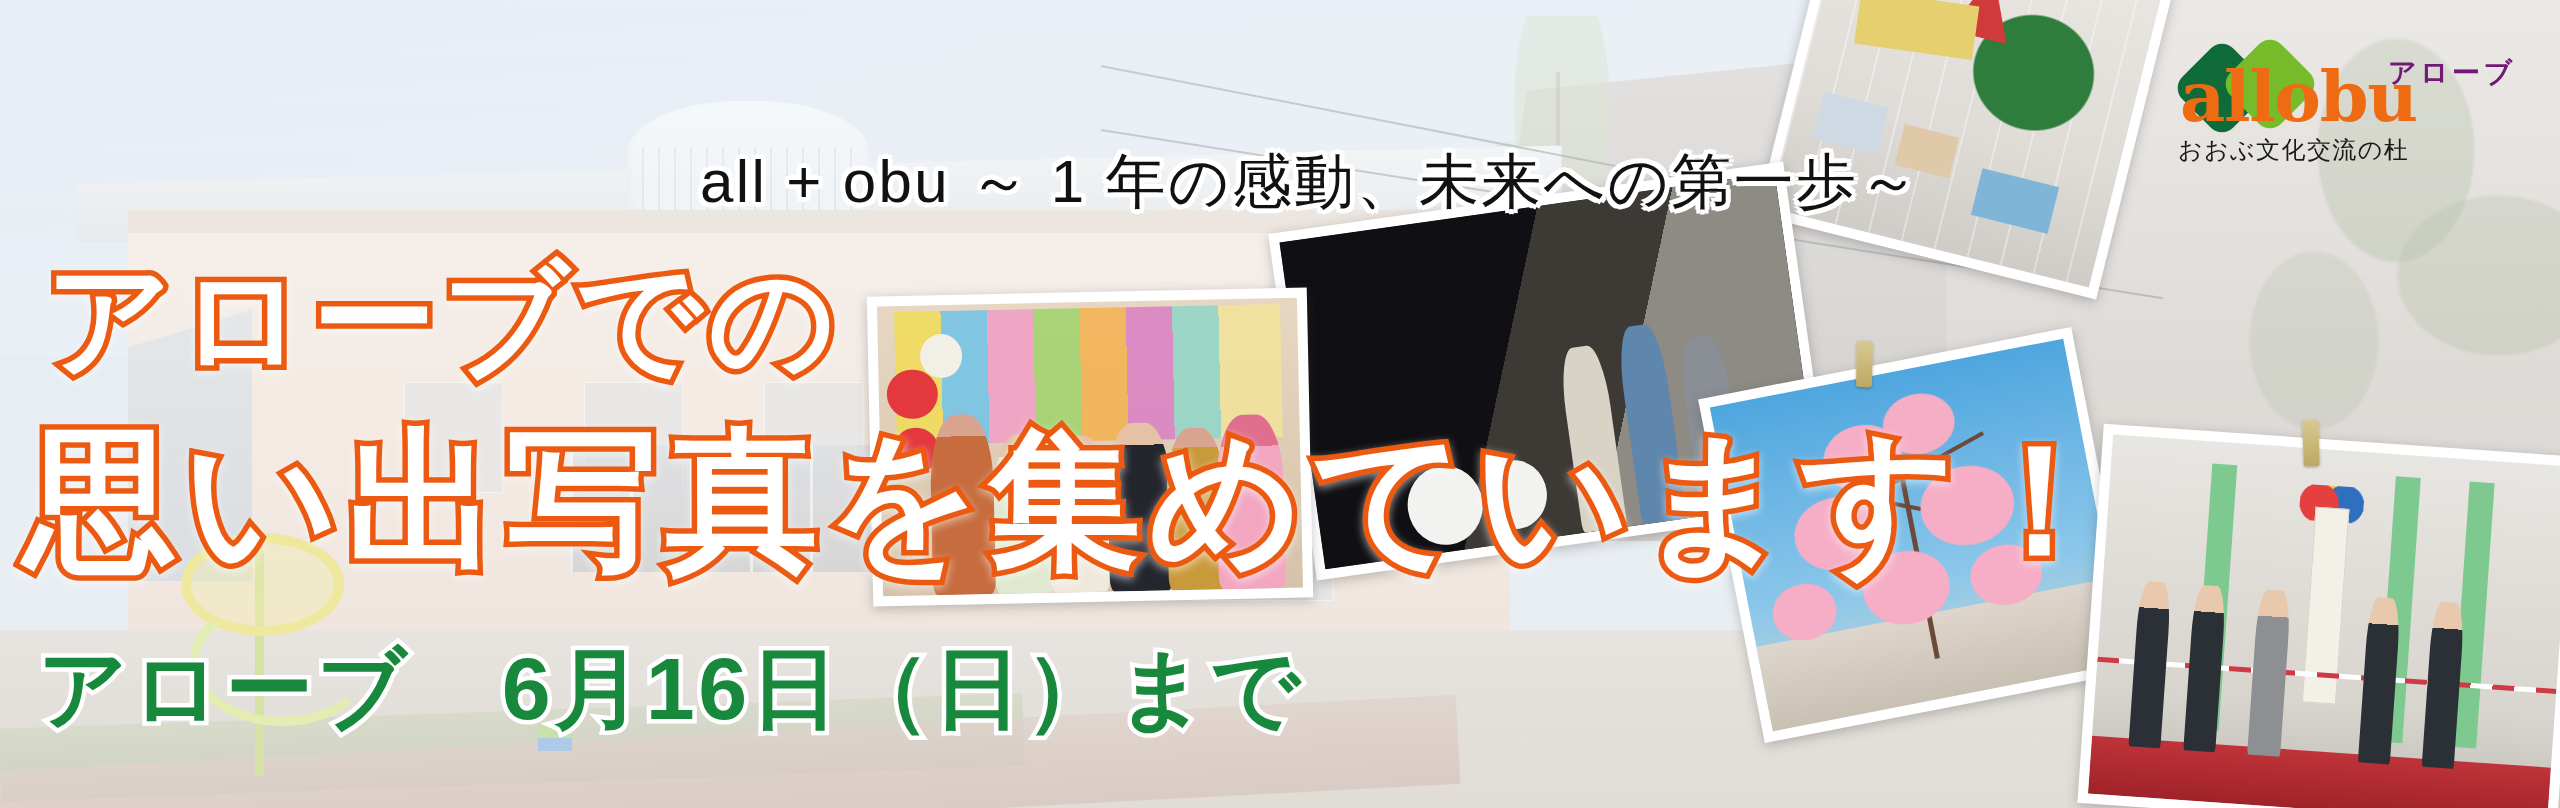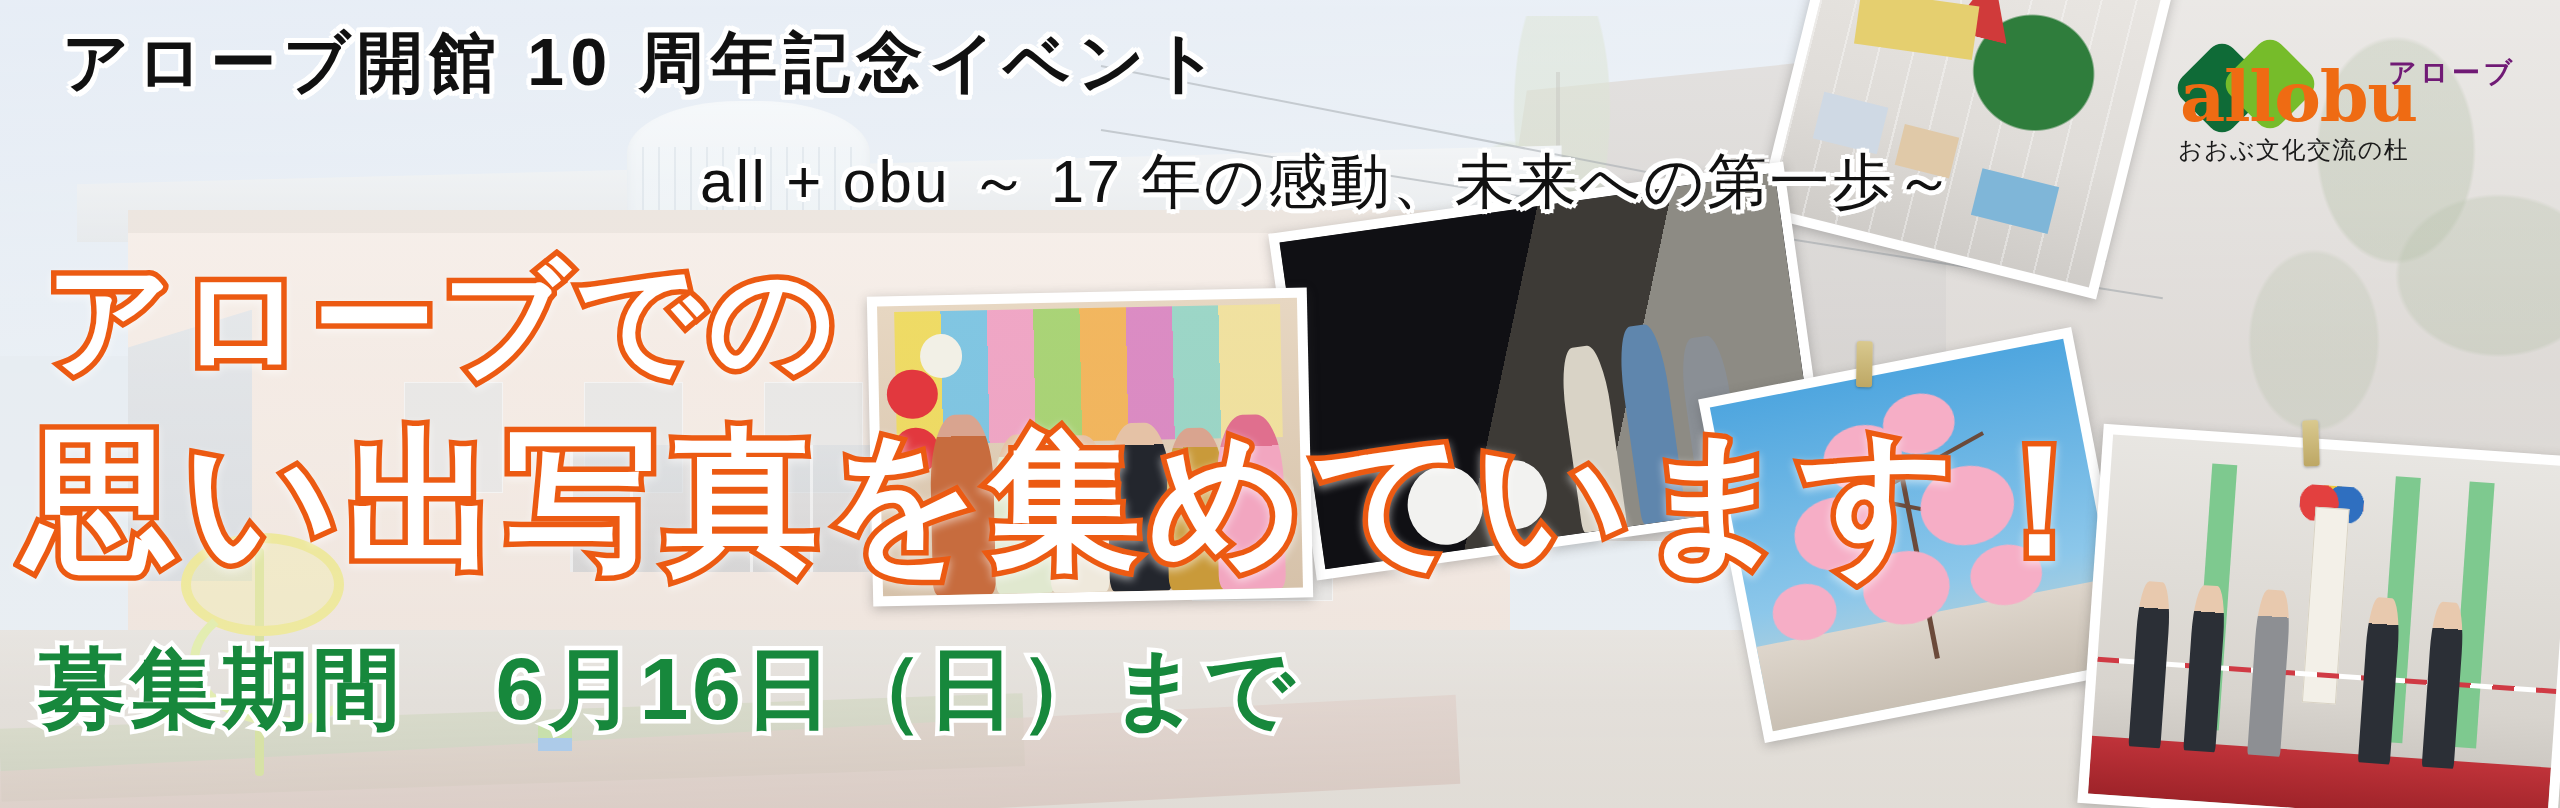--- a/index.html
+++ b/index.html
@@ -518,31 +518,30 @@
         <div class="rc-person" style="left:8%;"></div>
         <div class="rc-person" style="left:20%;"></div>
         <div class="rc-person" style="left:34%;background:linear-gradient(180deg,#e8c9ae 0 16%,#8d8f93 16% 100%);"></div>
         <div class="rc-person" style="left:58%;"></div>
         <div class="rc-person" style="left:72%;"></div>
       </div>
       <div class="clip" style="left:200px;top:-18px;transform:rotate(-6deg);"></div>
     </div>
   </div>
 
-  <div class="title-black">アローブ開館 10 周年記念イベント</div>
 
   <div class="subtitle-wrap">
-    <div class="subtitle-black">all + obu ～ 17 年の感動、未来への第一歩～</div>
+    <div class="subtitle-black">all + obu ～ 1 年の感動、未来への第一歩～</div>
   </div>
 
   <div class="headline headline-2">思い出写真を集めています！</div>
 
   <div class="headline headline-1">アローブでの</div>
 
-  <div class="period">募集期間　6月16日（日）まで</div>
+  <div class="period">アローブ　6月16日（日）まで</div>
 
   <div class="logo">
     <div class="logo-diamonds">
       <div class="dia dia-dark"></div>
       <div class="dia dia-light"></div>
     </div>
     <div class="logo-word">allobu</div>
     <div class="logo-kana">アローブ</div>
     <div class="logo-tagline">おおぶ文化交流の杜</div>
   </div>

